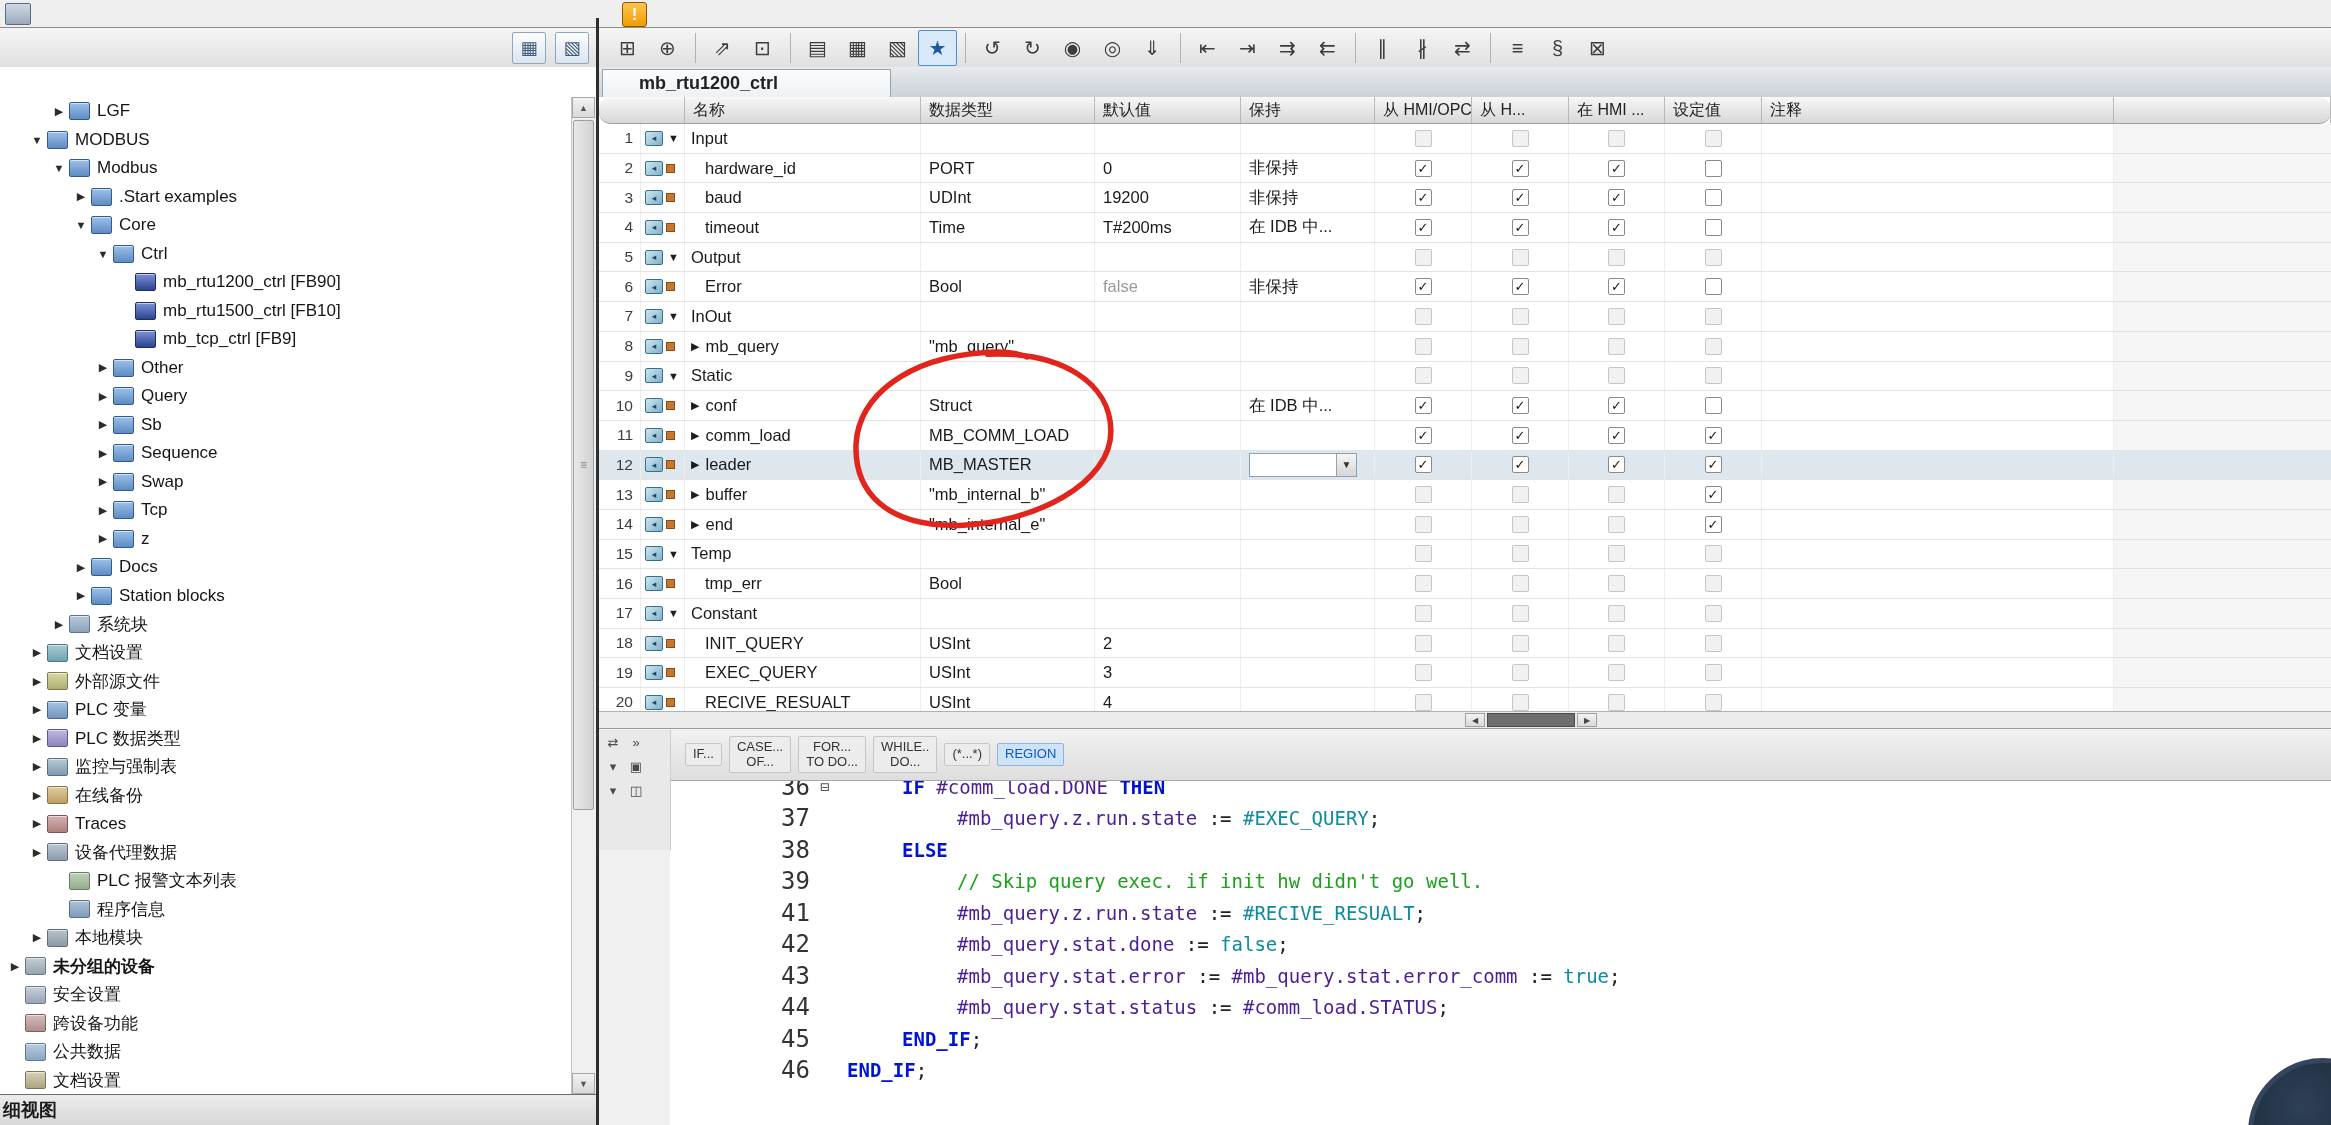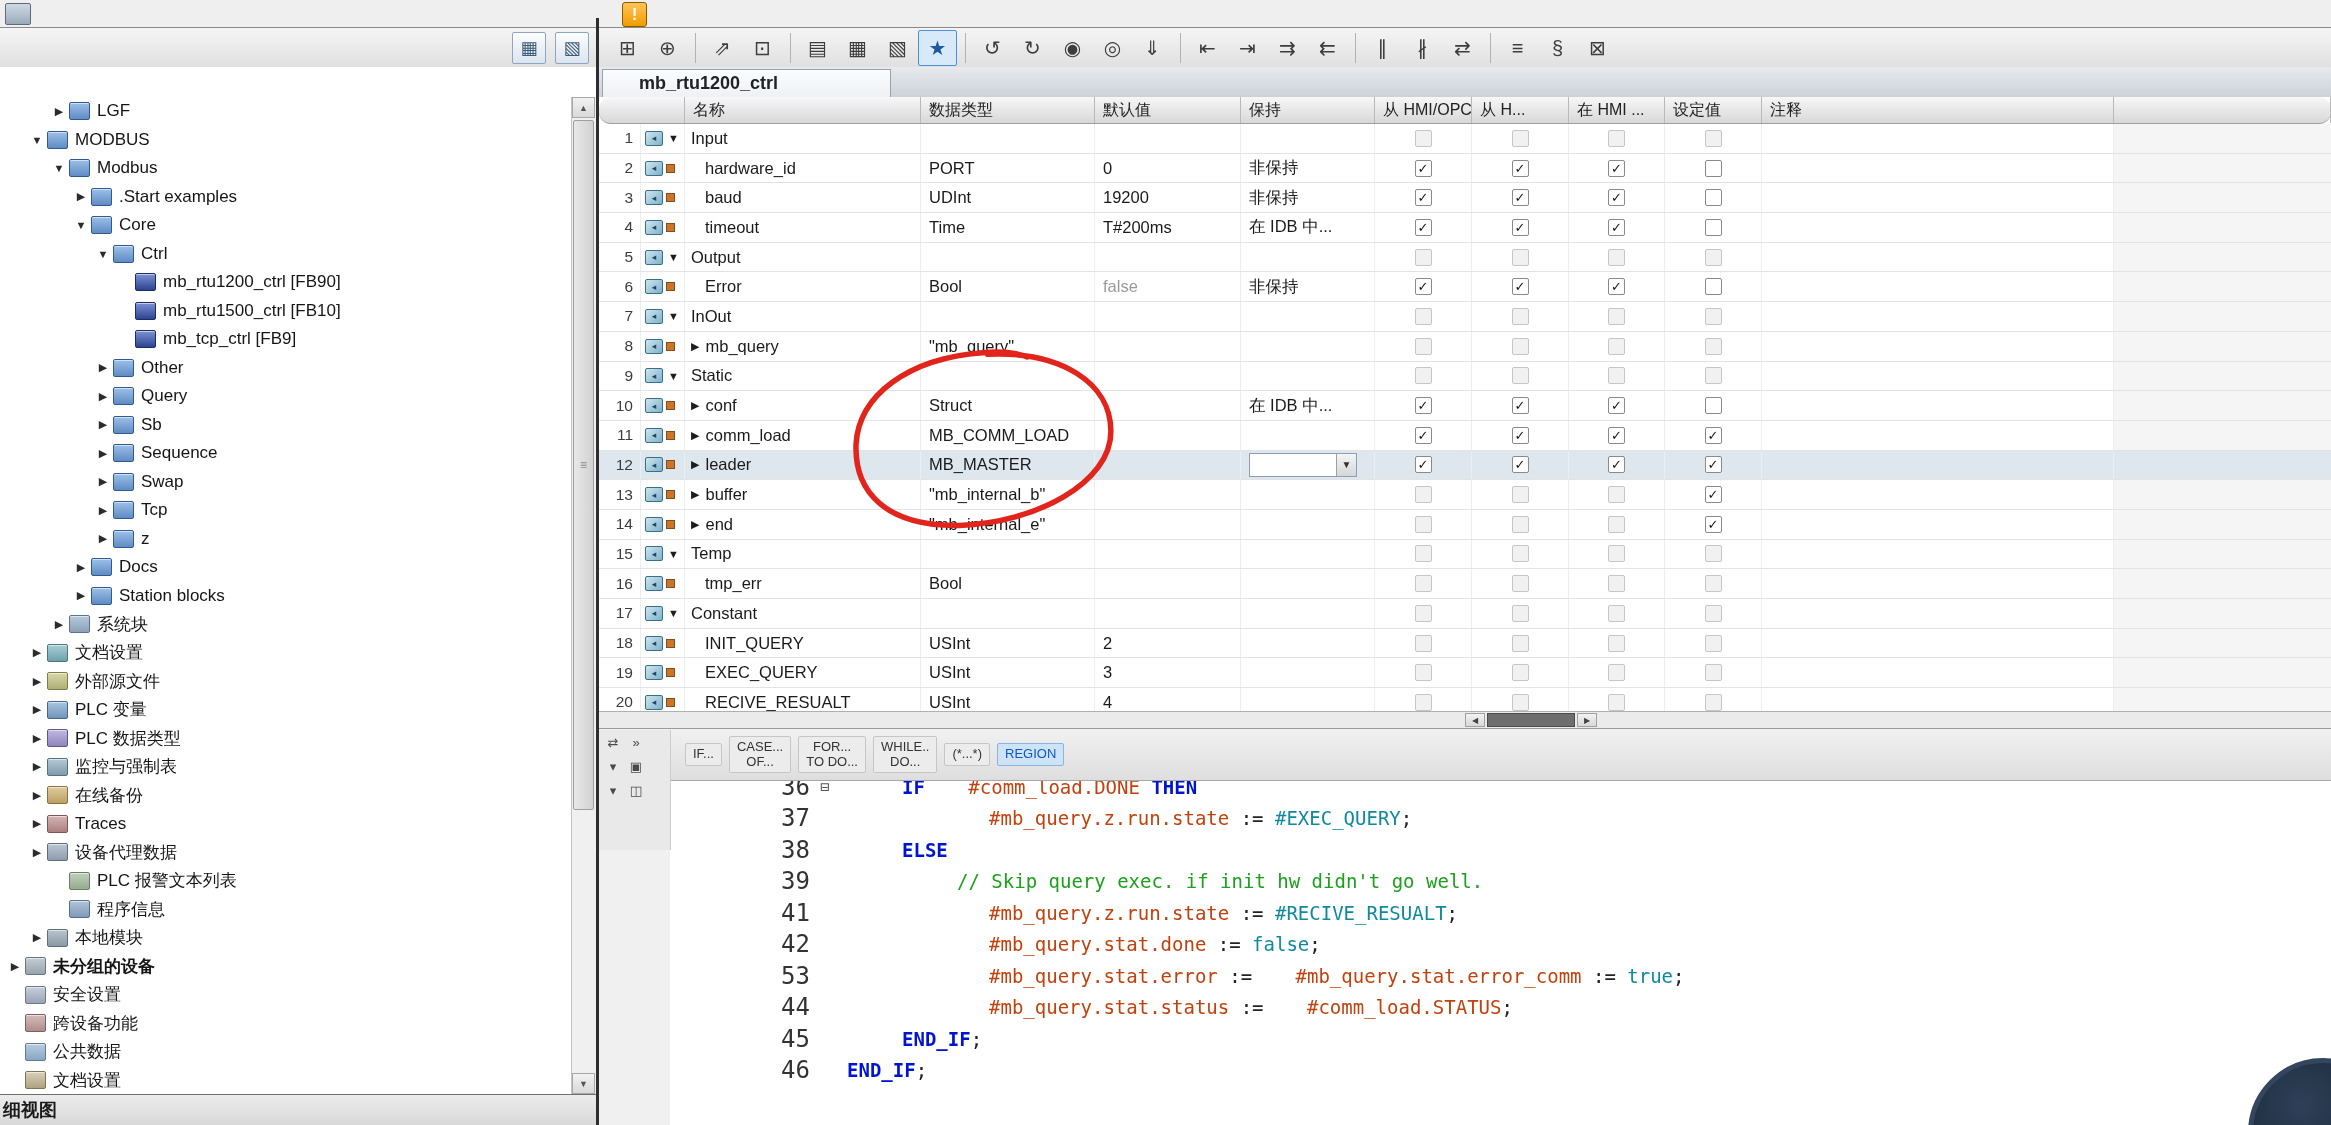--- a/index.html
+++ b/index.html
@@ -96,21 +96,21 @@
   .gut-ic{display:inline-flex;align-items:center;justify-content:center;width:18px;height:16px;}
   #code-body{position:absolute;left:670px;top:781px;right:0;bottom:0;background:#ffffff;overflow:hidden;}
   #code-lines{margin-top:-10px;}
   .code-line{height:31.5px;display:flex;align-items:center;font-family:"DejaVu Sans Mono","Liberation Mono",monospace;font-size:19px;}
   .ln{width:140px;text-align:right;padding-right:10px;color:#333;flex:none;font-size:24px;}
   .fold{width:20px;flex:none;color:#555;font-size:15px;}
   .code-text{white-space:pre;}
   .seg-kw{color:#0014d2;font-weight:bold;}
   .seg-cmt{color:#1ba11b;}
   .seg-cst{color:#0e8a9e;}
-  .seg-var{color:#c2410c;margin-left:32px;}
+  .seg-var{color:#4c1d95;}
   .seg-op{color:#222;}
   
   #annotation-svg{position:absolute;left:0;top:0;width:2331px;height:1125px;pointer-events:none;z-index:50;}
   #corner-circle{position:absolute;left:2248px;top:1058px;width:150px;height:150px;border-radius:50%;background:radial-gradient(circle at 35% 30%,#2e4058,#111b26);border:5px solid #33465e;z-index:60;box-sizing:border-box;}
 </style>
 </head>
 <body>
 
 <div id="menubar">
   <div id="app-icon"></div>
@@ -987,21 +987,21 @@
         <span class="ln">41</span>
         <span class="fold"></span>
         <span class="code-text" style="padding-left: 117px;"><span class="seg-var">#mb_query.z.run.state</span><span class="seg-op"> := </span><span class="seg-cst">#RECIVE_RESUALT</span><span class="seg-op">;</span></span>
       </div>
       <div class="code-line">
         <span class="ln">42</span>
         <span class="fold"></span>
         <span class="code-text" style="padding-left: 117px;"><span class="seg-var">#mb_query.stat.done</span><span class="seg-op"> := </span><span class="seg-cst">false</span><span class="seg-op">;</span></span>
       </div>
       <div class="code-line">
-        <span class="ln">53</span>
+        <span class="ln">43</span>
         <span class="fold"></span>
         <span class="code-text" style="padding-left: 117px;"><span class="seg-var">#mb_query.stat.error</span><span class="seg-op"> := </span><span class="seg-var">#mb_query.stat.error_comm</span><span class="seg-op"> := </span><span class="seg-cst">true</span><span class="seg-op">;</span></span>
       </div>
       <div class="code-line">
         <span class="ln">44</span>
         <span class="fold"></span>
         <span class="code-text" style="padding-left: 117px;"><span class="seg-var">#mb_query.stat.status</span><span class="seg-op"> := </span><span class="seg-var">#comm_load.STATUS</span><span class="seg-op">;</span></span>
       </div>
       <div class="code-line">
         <span class="ln">45</span>

